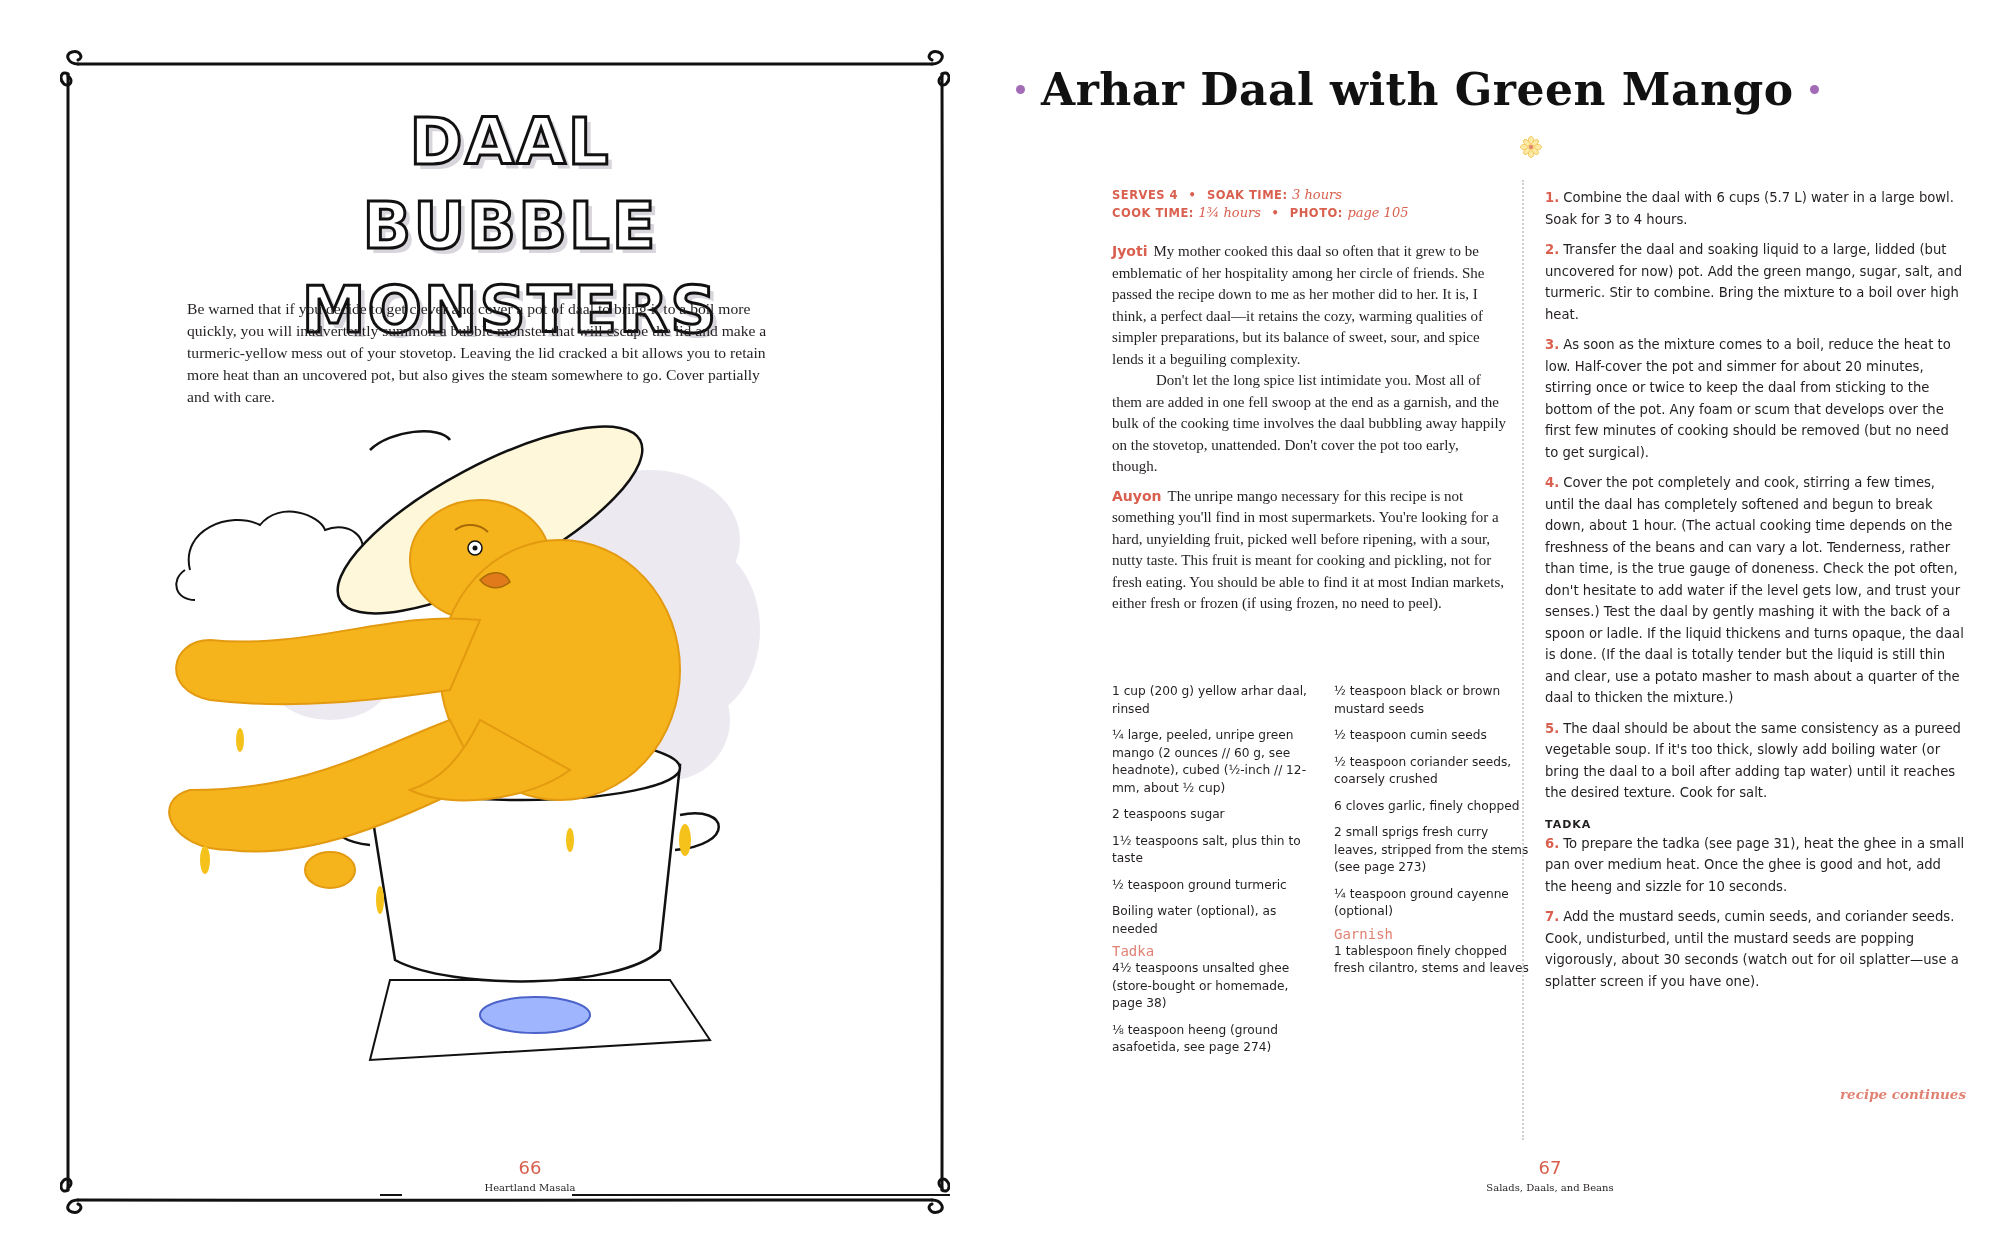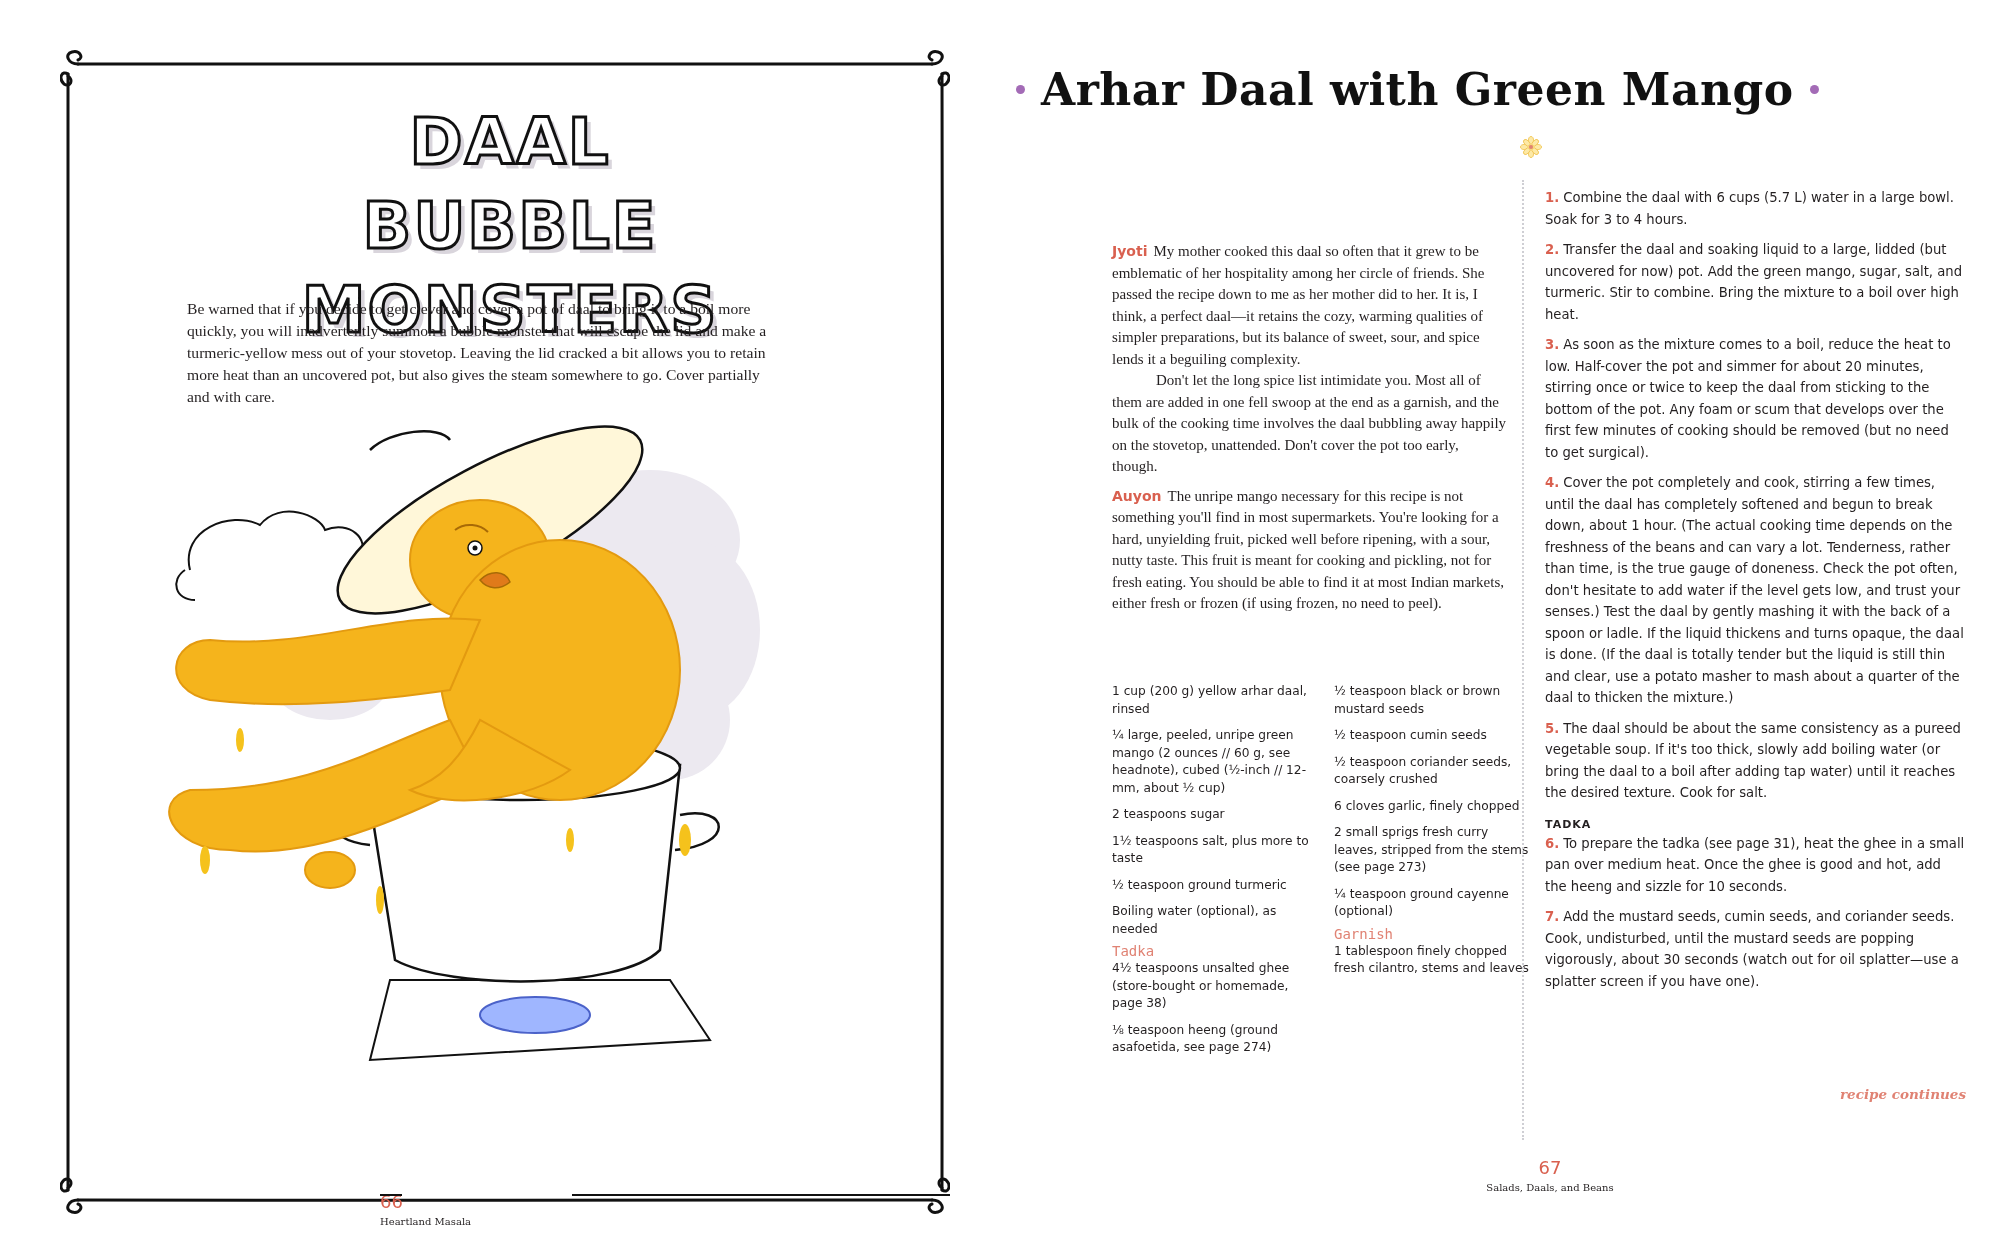--- a/index.html
+++ b/index.html
@@ -14,21 +14,21 @@
     .title-art { position: absolute; left: 280px; top: 100px; width: 460px; text-align: center;
       font-family: "DejaVu Sans", sans-serif; font-weight: bold; font-size: 64px; line-height: 84px;
       color: #ffffff; letter-spacing: 2px;
       -webkit-text-stroke: 3px #111;
       text-shadow: 5px 5px 0 #d9d5dc; }
 
     .intro { position: absolute; left: 187px; top: 298px; width: 580px; font-size: 15.6px; line-height: 22px; color: #231f20; }
 
     .illustration { position: absolute; left: 150px; top: 420px; width: 650px; height: 720px; }
 
-    .folio-left { position: absolute; left: 380px; top: 1192px; width: 300px; }
+    .folio-left { position: absolute; left: 380px; top: 1158px; width: 300px; text-align: center; }
     .folio-num { font-family: "DejaVu Sans", sans-serif; font-size: 18px; color: #d9604f; line-height: 20px; }
     .folio-label { font-family: "DejaVu Serif", serif; font-size: 10px; color: #231f20; margin-top: 4px; }
     .folio-rule-l { position: absolute; left: 380px; top: 1194px; width: 22px; height: 2px; background: #111; }
     .folio-rule-r { position: absolute; left: 572px; top: 1194px; width: 378px; height: 2px; background: #111; }
 
     
     .right-page { position: absolute; left: 1000px; top: 0; width: 1000px; height: 1249px; }
     .recipe-title { position: absolute; left: 0; top: 64px; width: 1000px; text-align: left;
       font-family: "DejaVu Serif", serif; font-size: 44px; color: #111; letter-spacing: 0.5px; }
     .title-dot { display: inline-block; width: 9px; height: 9px; border-radius: 50%; background: #a36bb6; vertical-align: middle; margin: 0 16px; position: relative; top: -4px; }
@@ -162,37 +162,52 @@
       <ellipse cx="5" cy="11" rx="4.5" ry="2.6"></ellipse>
       <ellipse cx="17" cy="11" rx="4.5" ry="2.6"></ellipse>
       <ellipse cx="6.8" cy="6.8" rx="2.4" ry="4" transform="rotate(-45 6.8 6.8)"></ellipse>
       <ellipse cx="15.2" cy="15.2" rx="2.4" ry="4" transform="rotate(-45 15.2 15.2)"></ellipse>
       <ellipse cx="15.2" cy="6.8" rx="2.4" ry="4" transform="rotate(45 15.2 6.8)"></ellipse>
       <ellipse cx="6.8" cy="15.2" rx="2.4" ry="4" transform="rotate(45 6.8 15.2)"></ellipse>
     </g>
     <circle cx="11" cy="11" r="2" fill="#e08273"></circle>
   </svg>
 
+  <div class="meta">
+    <div>
+      <span>SERVES 4</span>
+      <span class="sep">•</span>
+      <span>SOAK TIME:</span>
+      <span class="val">3 hours</span>
+    </div>
+    <div>
+      <span>COOK TIME:</span>
+      <span class="val">1¾ hours</span>
+      <span class="sep">•</span>
+      <span>PHOTO:</span>
+      <span class="val">page 105</span>
+    </div>
+  </div>
 
   <div class="headnote">
     <p>
       <span class="speaker">Jyoti</span><span>My mother cooked this daal so often that it grew to be emblematic of her hospitality among her circle of friends. She passed the recipe down to me as her mother did to her. It is, I think, a perfect daal—it retains the cozy, warming qualities of simpler preparations, but its balance of sweet, sour, and spice lends it a beguiling complexity.</span>
     </p>
     <p class="indent">Don't let the long spice list intimidate you. Most all of them are added in one fell swoop at the end as a garnish, and the bulk of the cooking time involves the daal bubbling away happily on the stovetop, unattended. Don't cover the pot too early, though.</p>
     <p>
       <span class="speaker">Auyon</span><span>The unripe mango necessary for this recipe is not something you'll find in most supermarkets. You're looking for a hard, unyielding fruit, picked well before ripening, with a sour, nutty taste. This fruit is meant for cooking and pickling, not for fresh eating. You should be able to find it at most Indian markets, either fresh or frozen (if using frozen, no need to peel).</span>
     </p>
   </div>
 
   <div class="ingredients">
     <div class="ing-col">
       <div class="item">1 cup (200 g) yellow arhar daal, rinsed</div>
       <div class="item">¼ large, peeled, unripe green mango (2 ounces // 60 g, see headnote), cubed (½-inch // 12-mm, about ½ cup)</div>
       <div class="item">2 teaspoons sugar</div>
-      <div class="item">1½ teaspoons salt, plus more to taste</div>
+      <div class="item">1½ teaspoons salt, plus thin to taste</div>
       <div class="item">½ teaspoon ground turmeric</div>
       <div class="item" style="margin-bottom:4px">Boiling water (optional), as needed</div>
       <div class="subhead">Tadka</div>
       <div class="item">4½ teaspoons unsalted ghee (store-bought or homemade, page 38)</div>
       <div class="item">⅛ teaspoon heeng (ground asafoetida, see page 274)</div>
     </div>
     <div class="ing-col">
       <div class="item">½ teaspoon black or brown mustard seeds</div>
       <div class="item">½ teaspoon cumin seeds</div>
       <div class="item">½ teaspoon coriander seeds, coarsely crushed</div>

